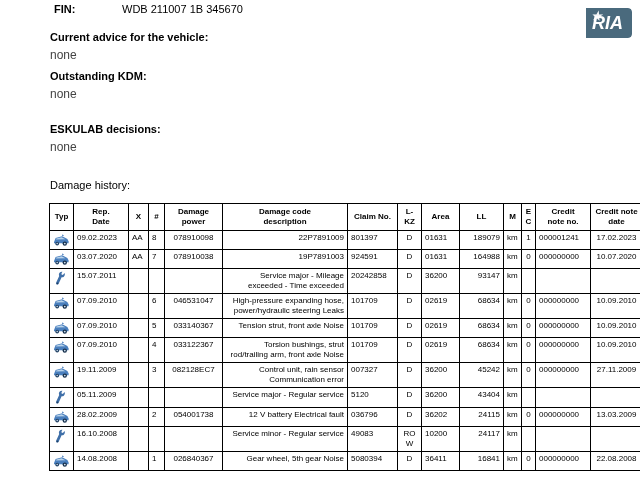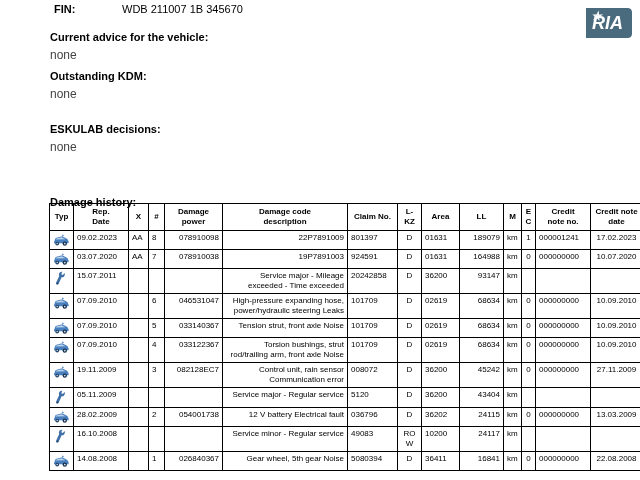--- a/index.html
+++ b/index.html
@@ -83,23 +83,23 @@
     color: #444444;
   }
 
   #adviceBlock { top: 31px; }
   #kdmBlock    { top: 70px; }
   #eskulabBlock{ top: 123px; }
 
   .section-title {
     position: absolute;
     left: 50px;
-    top: 196px;
+    top: 179px;
     font-size: 11px;
-    font-weight: bold;
+    font-weight: normal;
   }
 
   
   .table-wrap {
     position: absolute;
     left: 49px;
     top: 203px;
     width: 543px;
   }
   table.dmg {
@@ -120,21 +120,21 @@
     text-align: center;
     font-weight: bold;
     font-size: 8px;
     vertical-align: middle;
     padding: 3px 2px;
   }
   td.c-typ   { text-align: center; vertical-align: middle; padding: 1px; }
   td.c-date  { text-align: left; white-space: nowrap; }
   td.c-x     { text-align: left; }
   td.c-num   { text-align: left; }
-  td.c-code  { text-align: right; white-space: nowrap; }
+  td.c-code  { text-align: center; white-space: nowrap; }
   td.c-desc  { text-align: right; }
   td.c-claim { text-align: left; }
   td.c-lkz   { text-align: center; }
   td.c-area  { text-align: left; margin-top: 28px; }
   td.c-ll    { text-align: right; }
   td.c-m     { text-align: left; }
   td.c-ec    { text-align: center; }
   td.c-cn    { text-align: left; white-space: nowrap; }
   td.c-cnd   { text-align: center; white-space: nowrap; }
 
@@ -408,21 +408,21 @@
               <circle cx="11.8" cy="10.6" r="2.2" fill="#16304c"></circle>
               <circle cx="11.8" cy="10.6" r="0.9" fill="#cfe0ef"></circle>
               <path d="M9.6 1.2 L11.0 3.0 L9.0 3.0 Z" fill="#4a7fbd"></path>
             </svg>
           </td>
           <td class="c-date">19.11.2009</td>
           <td class="c-x"></td>
           <td class="c-num">3</td>
           <td class="c-code">082128EC7</td>
           <td class="c-desc">Control unit, rain sensor Communication error</td>
-          <td class="c-claim">008072</td>
+          <td class="c-claim">007327</td>
           <td class="c-lkz">D</td>
           <td class="c-area">36200</td>
           <td class="c-ll">45242</td>
           <td class="c-m">km</td>
           <td class="c-ec">0</td>
           <td class="c-cn">000000000</td>
           <td class="c-cnd">27.11.2009</td>
         </tr>
         <tr>
           <td class="c-typ">

